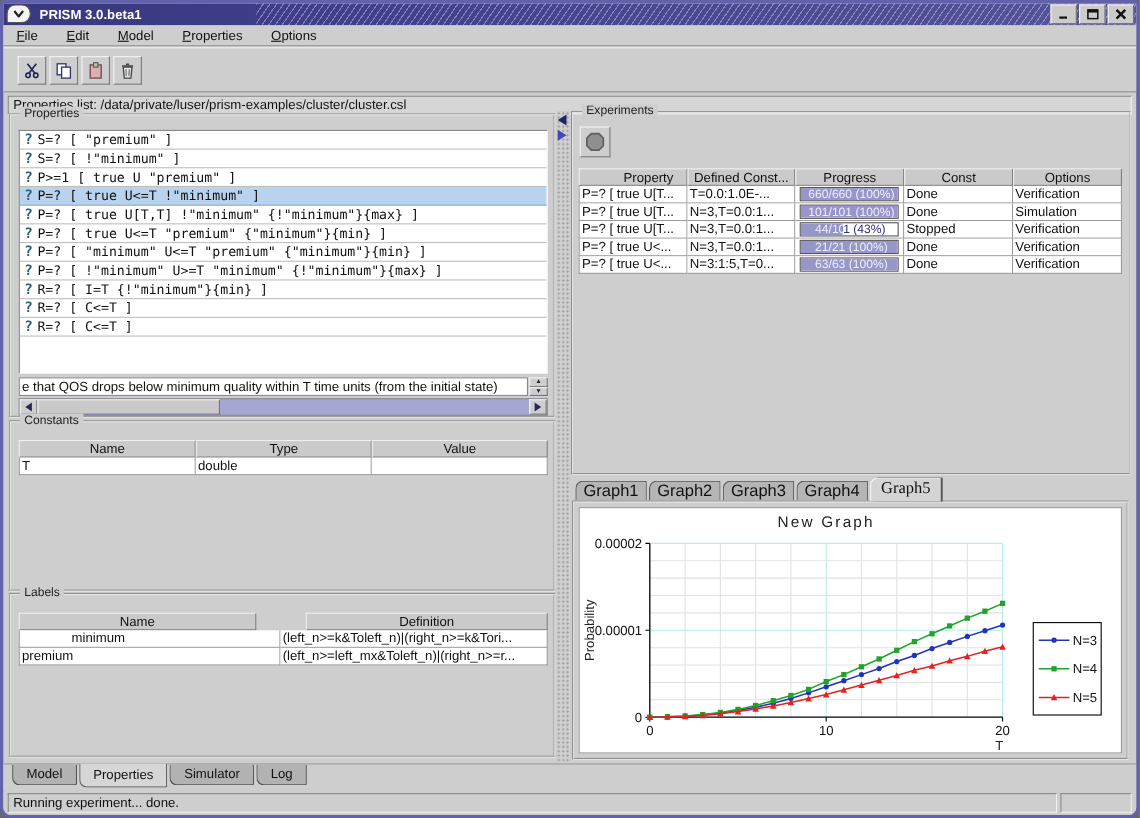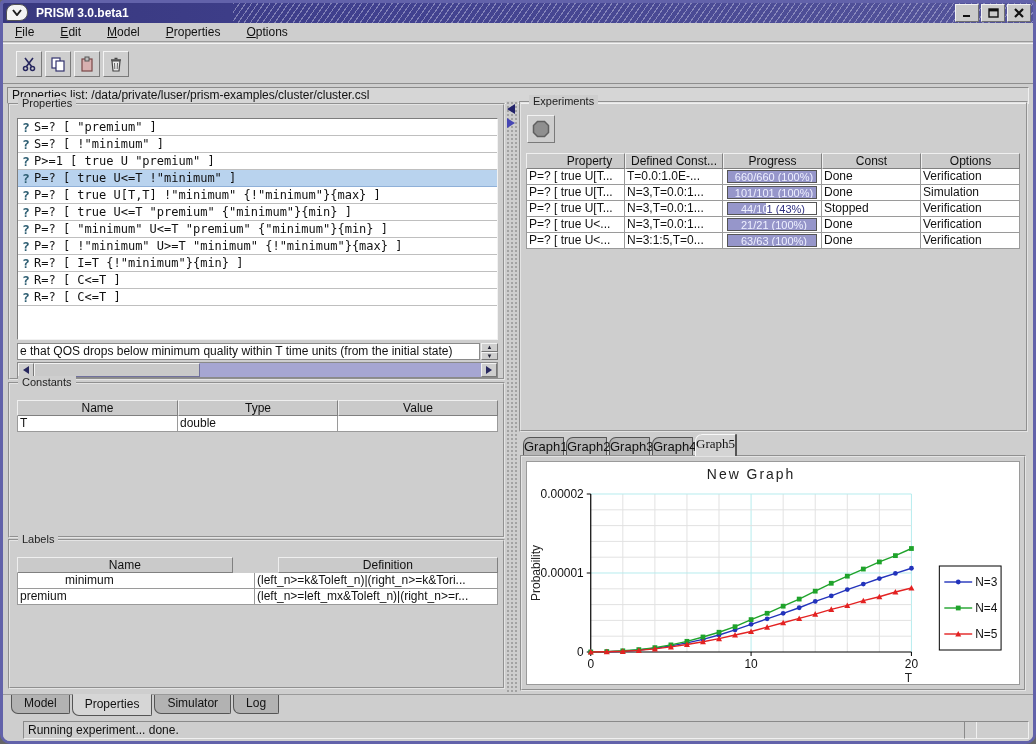--- a/index.html
+++ b/index.html
@@ -70,36 +70,36 @@
   
   .divider{position:absolute;left:503px;top:98px;width:12px;height:592px;background:#cecece;
     background-image:radial-gradient(#a2a2a2 0.8px,transparent 0.9px);background-size:4px 4px;cursor:col-resize;}
   .div-btn{position:absolute;left:1px;width:10px;height:12px;cursor:pointer;}
   
   .stop-btn{position:absolute;left:6px;top:12px;width:28px;height:28px;background:#cecece;
     border:1px solid;border-color:#f2f2f2 #7a7a7a #7a7a7a #f2f2f2;display:flex;align-items:center;justify-content:center;}
   
   .graph-area{position:absolute;left:516px;top:431px;width:509px;height:259px;}
   .graph-tabs{position:absolute;left:4px;top:0;height:22px;display:flex;align-items:flex-end;gap:2px;}
-  .gtab{height:19px;width:41px;background:#b5b5b5;border:1px solid #555;border-bottom:none;
-    border-radius:7px 1px 0 0;text-align:center;font-size:13px;line-height:18px;cursor:pointer;}
+  .gtab{height:19px;width:65px;background:#b5b5b5;border:1px solid #555;border-bottom:none;
+    border-radius:7px 1px 0 0;text-align:center;font-size:15px;line-height:18px;cursor:pointer;}
   .gtab.sel{height:22px;background:#d4d4d4;border-color:#f8f8f8 #555 #d4d4d4 #f8f8f8;
     box-shadow:1px 0 0 #555;position:relative;z-index:2;font-family:Liberation Serif, serif;}
   .graph-panel{position:absolute;left:1px;top:21px;right:2px;bottom:2px;background:#cecece;
     border:2px groove #e4e4e4;}
   .chart-box{position:absolute;inset:4px;background:#fff;border:1px solid #9a9a9a;}
   .chart-box svg{display:block;width:100%;height:100%;}
   
   .bottom-tabs{position:absolute;left:0;top:691px;width:1030px;height:25px;border-top:1px solid #9a9a9a;
     display:flex;align-items:flex-start;padding-left:8px;gap:2px;background:#cecece;}
   .btab{height:19px;background:#b2b2b2;border:1px solid #555;border-top:none;border-radius:0 0 2px 7px;
     padding:0 12px;font-size:12px;line-height:17px;cursor:pointer;}
   .btab.sel{height:22px;background:#d6d6d6;line-height:19px;border-top:1px solid #d6d6d6;margin-top:-1px;z-index:2;}
   .statusbar{position:absolute;left:0;top:717px;width:1030px;height:21px;background:#cecece;}
-  .status-field{position:absolute;left:20px;top:1px;width:954px;height:18px;
+  .status-field{position:absolute;left:4px;top:1px;width:954px;height:18px;
     border:1px solid;border-color:#8a8a8a #f0f0f0 #f0f0f0 #8a8a8a;padding:1px 4px;line-height:14px;}
   .status-grip{position:absolute;left:961px;top:1px;right:4px;height:18px;
     border:1px solid;border-color:#8a8a8a #f0f0f0 #f0f0f0 #8a8a8a;}
 </style>
 </head>
 <body>
 
 <div class="window">
 
   <div class="titlebar">

